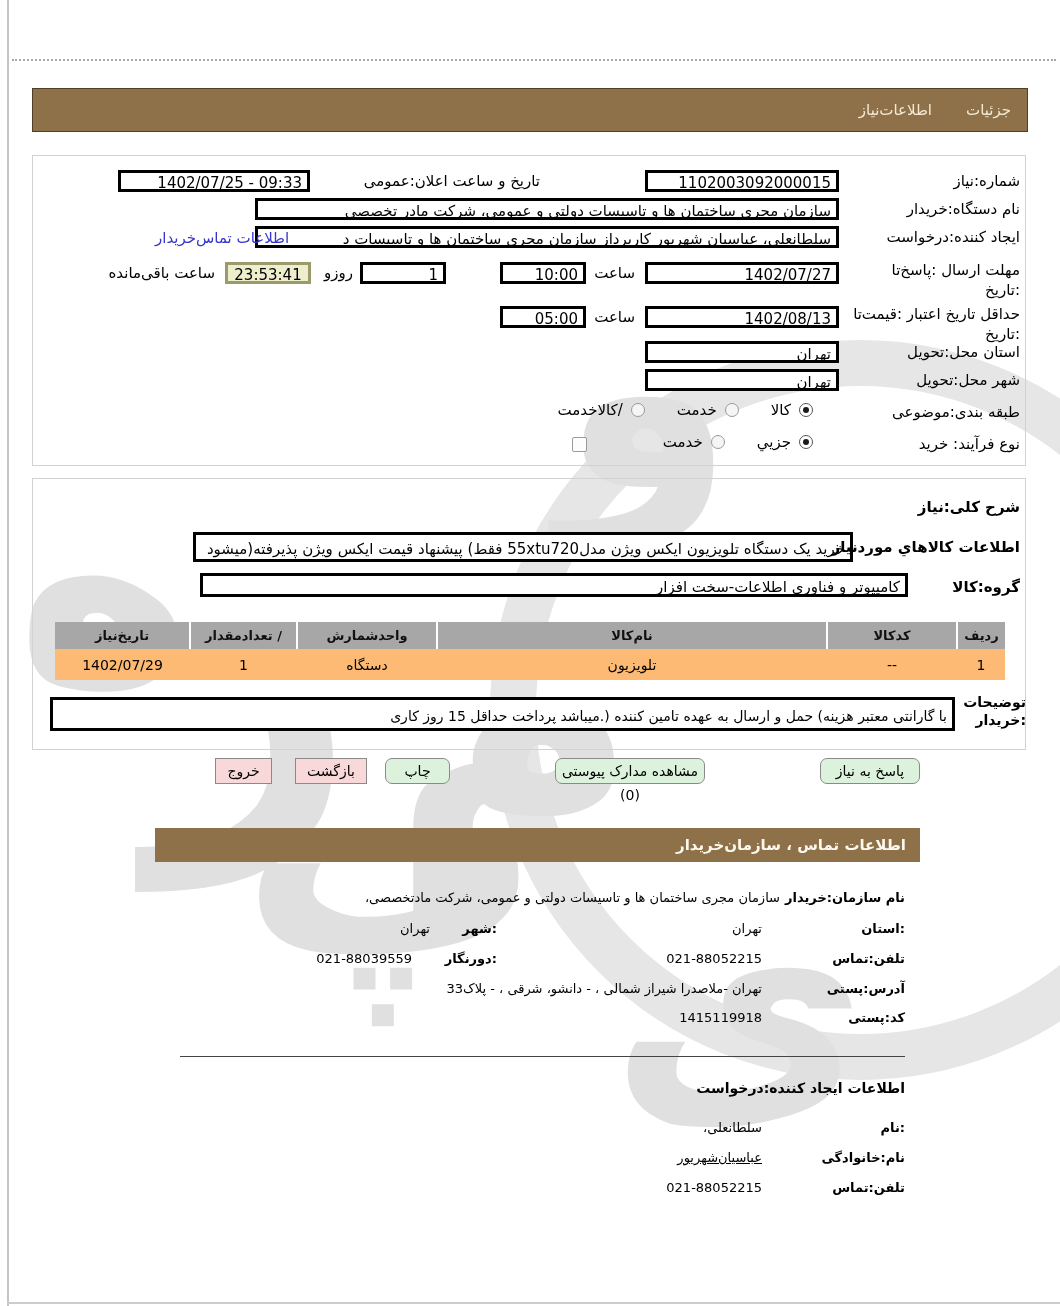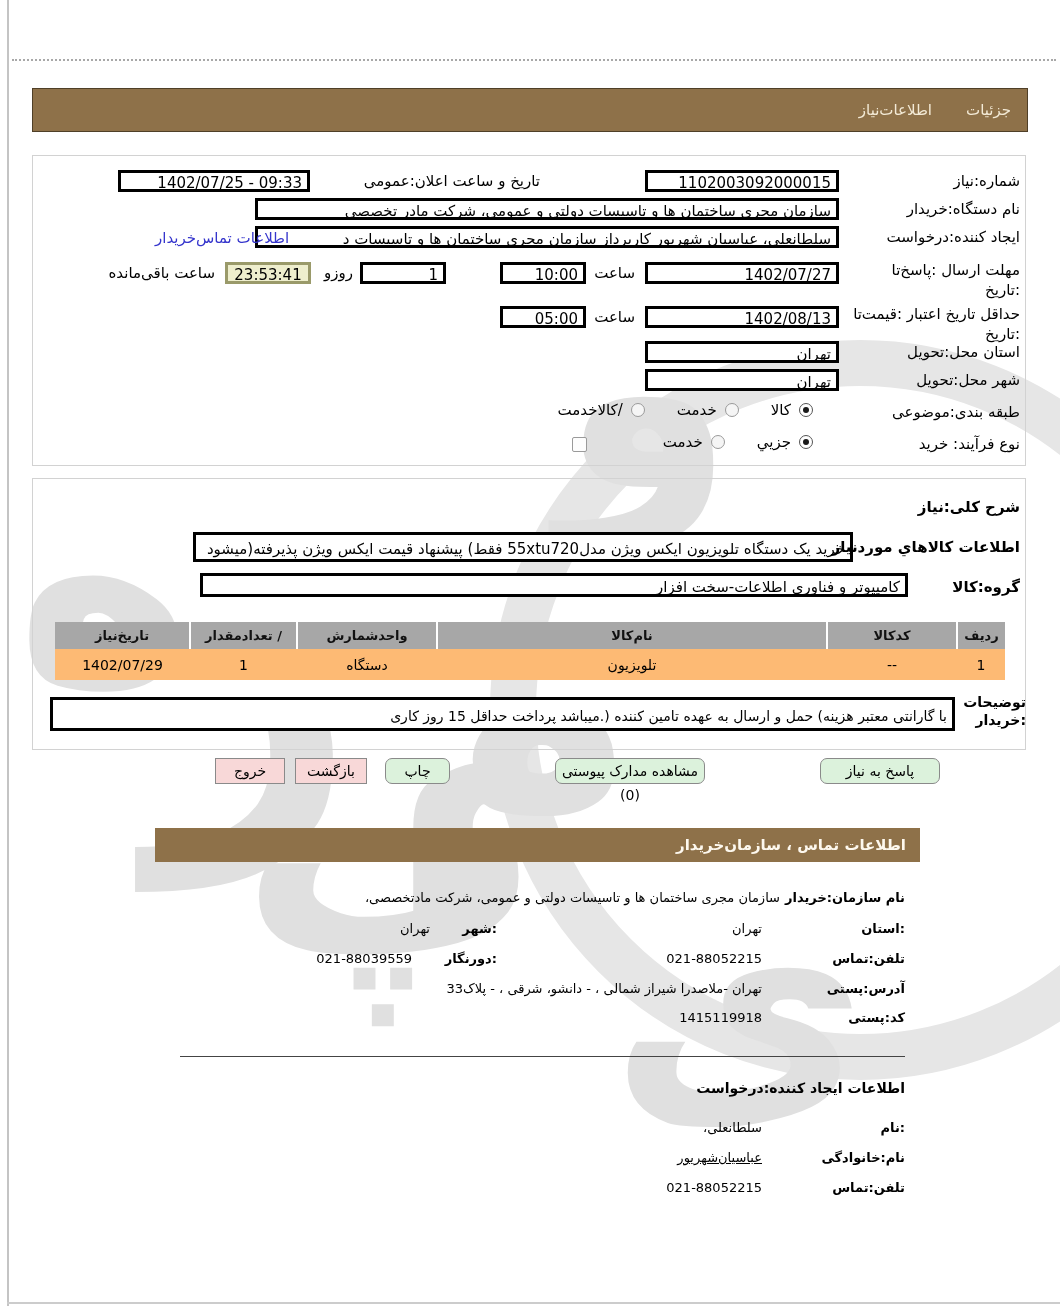--- a/index.html
+++ b/index.html
@@ -191,25 +191,25 @@
         <td>1</td>
         <td>1402/07/29</td>
       </tr>
     </tbody>
   </table>
 
   <div class="abs lbl b" style="right:34px;top:694px;font-size:14px;">توضیحات</div>
   <div class="abs lbl b" style="right:34px;top:712px;font-size:14px;">:خریدار</div>
   <div class="abs box" style="left:50px;top:697px;width:905px;height:34px;line-height:32px;font-size:14px;">با گارانتی معتبر هزینه) حمل و ارسال به عهده تامین کننده (.میباشد پرداخت حداقل 15 روز کاری</div>
 
-  <button class="abs btn green" style="left:820px;top:758px;width:120px;">پاسخ به نیاز</button>
+  <button class="abs btn green" style="left:820px;top:758px;width:100px;">پاسخ به نیاز</button>
   <button class="abs btn green" style="left:555px;top:758px;width:150px;">مشاهده مدارک پیوستی (0)</button>
   <button class="abs btn green" style="left:385px;top:758px;width:65px;">چاپ</button>
   <button class="abs btn pink" style="left:295px;top:758px;width:72px;">بازگشت</button>
-  <button class="abs btn pink" style="left:215px;top:758px;width:70px;">خروج</button>
+  <button class="abs btn pink" style="left:215px;top:758px;width:57px;">خروج</button>
 
   <div class="abs sec-header">اطلاعات  تماس ، سازمان‌خریدار</div>
 
   <div class="abs info-lbl" style="right:155px;top:890px;">نام سازمان:خریدار</div>
   <div class="abs info-val" style="right:280px;top:890px;">سازمان مجری ساختمان ها و تاسیسات دولتی و عمومی، شرکت  مادتخصصی،</div>
 
   <div class="abs info-lbl" style="right:155px;top:921px;">:استان</div>
   <div class="abs info-val" style="right:298px;top:921px;">تهران</div>
   <div class="abs info-lbl" style="right:563px;top:921px;">:شهر</div>
   <div class="abs info-val" style="right:630px;top:921px;">تهران</div>

